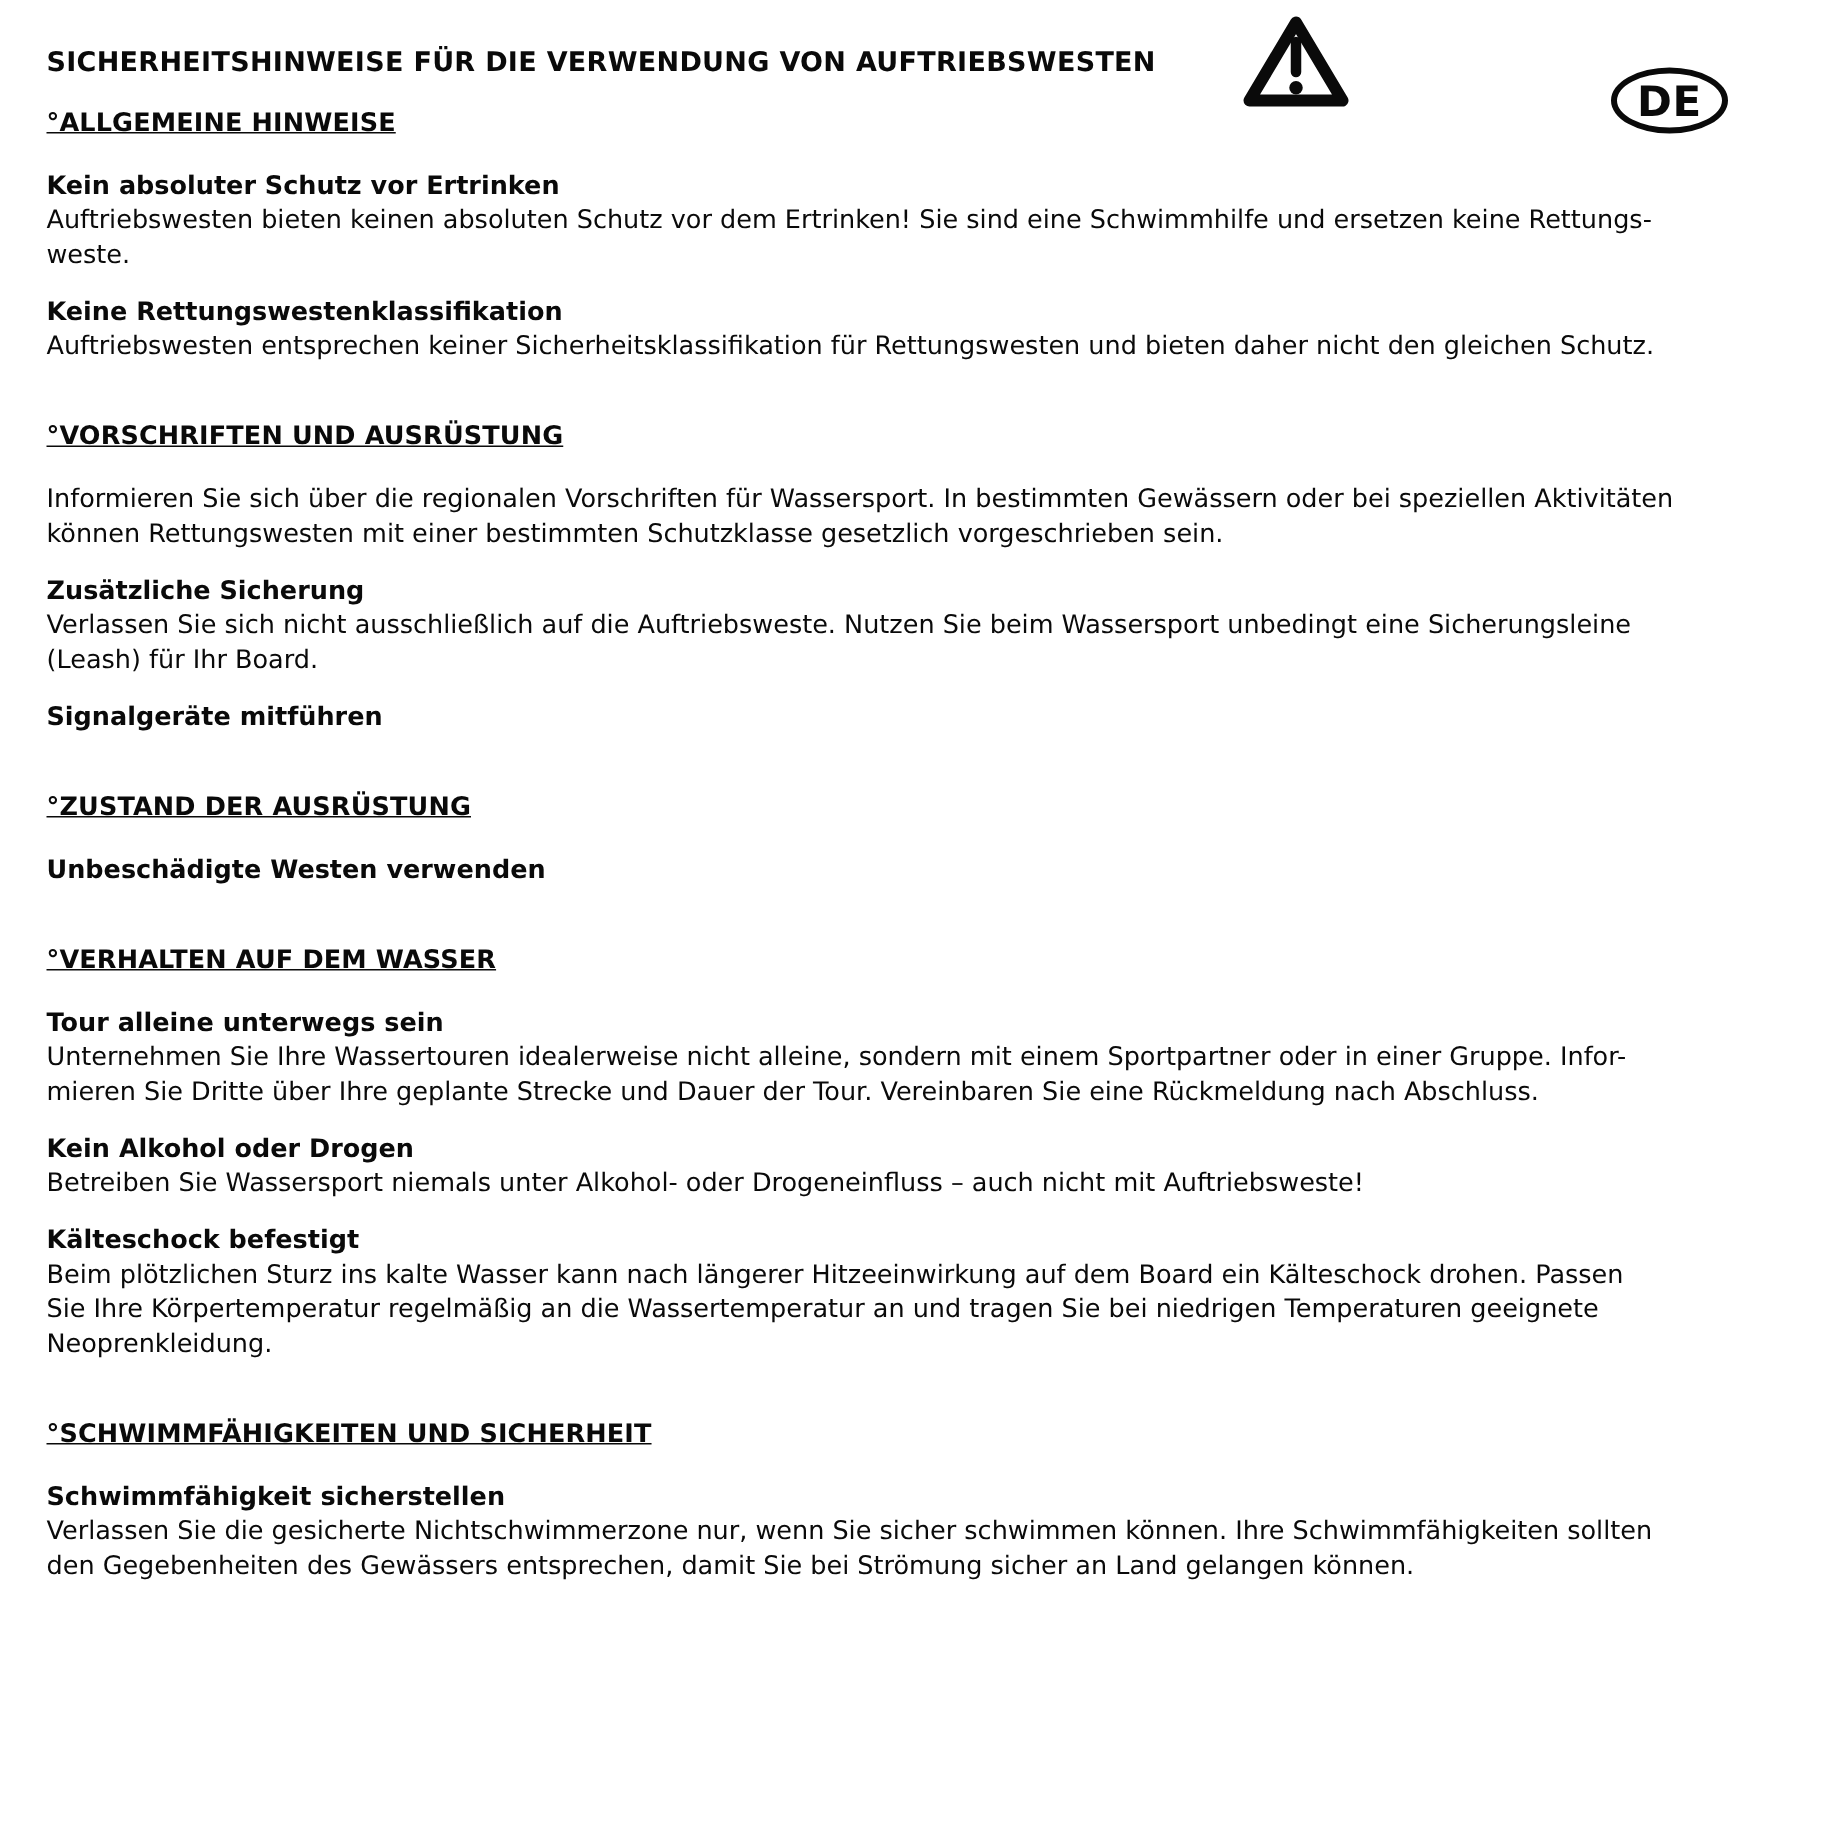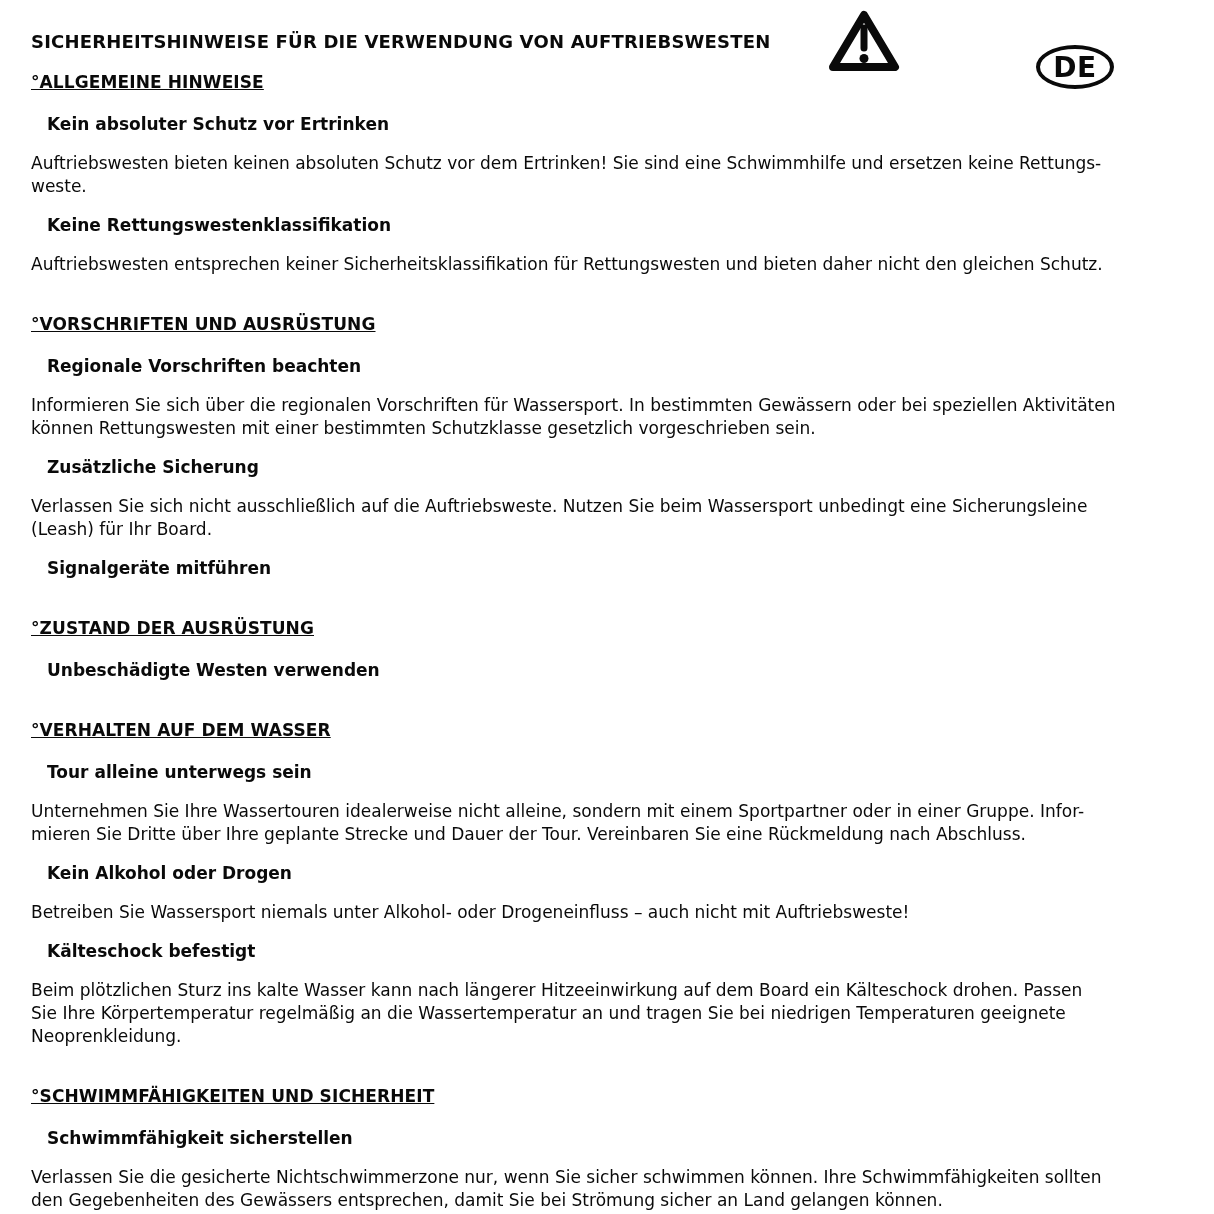--- a/index.html
+++ b/index.html
@@ -27,38 +27,38 @@
     line-height: 23px;
     margin: 37px 0 19px 0;
     letter-spacing: 0.1px;
     text-decoration: underline;
   }
   .section-title.first-section { margin-top: 18px; }
   .item-heading {
     font-size: 17px;
     font-weight: bold;
     line-height: 23px;
-    margin: 16px;
+    margin: 0;
   }
   .item-body {
     font-size: 17px;
     line-height: 23px;
     margin: 0 0 15px 0;
     white-space: pre-line;
   }
   .warning-triangle {
     position: absolute;
     left: 828px;
     top: 8px;
     width: 72px;
     height: 66px;
   }
   .de-badge {
     position: absolute;
-    left: 1036px;
+    left: 1074px;
     top: 45px;
     width: 78px;
     height: 44px;
     border: 4px solid #0a0a0a;
     border-radius: 50%;
     display: flex;
     align-items: center;
     justify-content: center;
     font-size: 28px;
     font-weight: bold;
@@ -91,21 +91,20 @@
 
     <h3 class="item-heading">Kein absoluter Schutz vor Ertrinken</h3>
     <p class="item-body">Auftriebswesten bieten keinen absoluten Schutz vor dem Ertrinken! Sie sind eine Schwimmhilfe und ersetzen keine Rettungs-
 weste.</p>
 
     <h3 class="item-heading">Keine Rettungswestenklassifikation</h3>
     <p class="item-body">Auftriebswesten entsprechen keiner Sicherheitsklassifikation für Rettungswesten und bieten daher nicht den gleichen Schutz.</p>
 
     <h2 class="section-title">°VORSCHRIFTEN UND AUSRÜSTUNG</h2>
 
-    <h3 class="item-heading">Regionale Vorschriften beachten</h3>
     <p class="item-body">Informieren Sie sich über die regionalen Vorschriften für Wassersport. In bestimmten Gewässern oder bei speziellen Aktivitäten
 können Rettungswesten mit einer bestimmten Schutzklasse gesetzlich vorgeschrieben sein.</p>
 
     <h3 class="item-heading">Zusätzliche Sicherung</h3>
     <p class="item-body">Verlassen Sie sich nicht ausschließlich auf die Auftriebsweste. Nutzen Sie beim Wassersport unbedingt eine Sicherungsleine
 (Leash) für Ihr Board.</p>
 
     <h3 class="item-heading">Signalgeräte mitführen</h3>
 
     <h2 class="section-title">°ZUSTAND DER AUSRÜSTUNG</h2>

